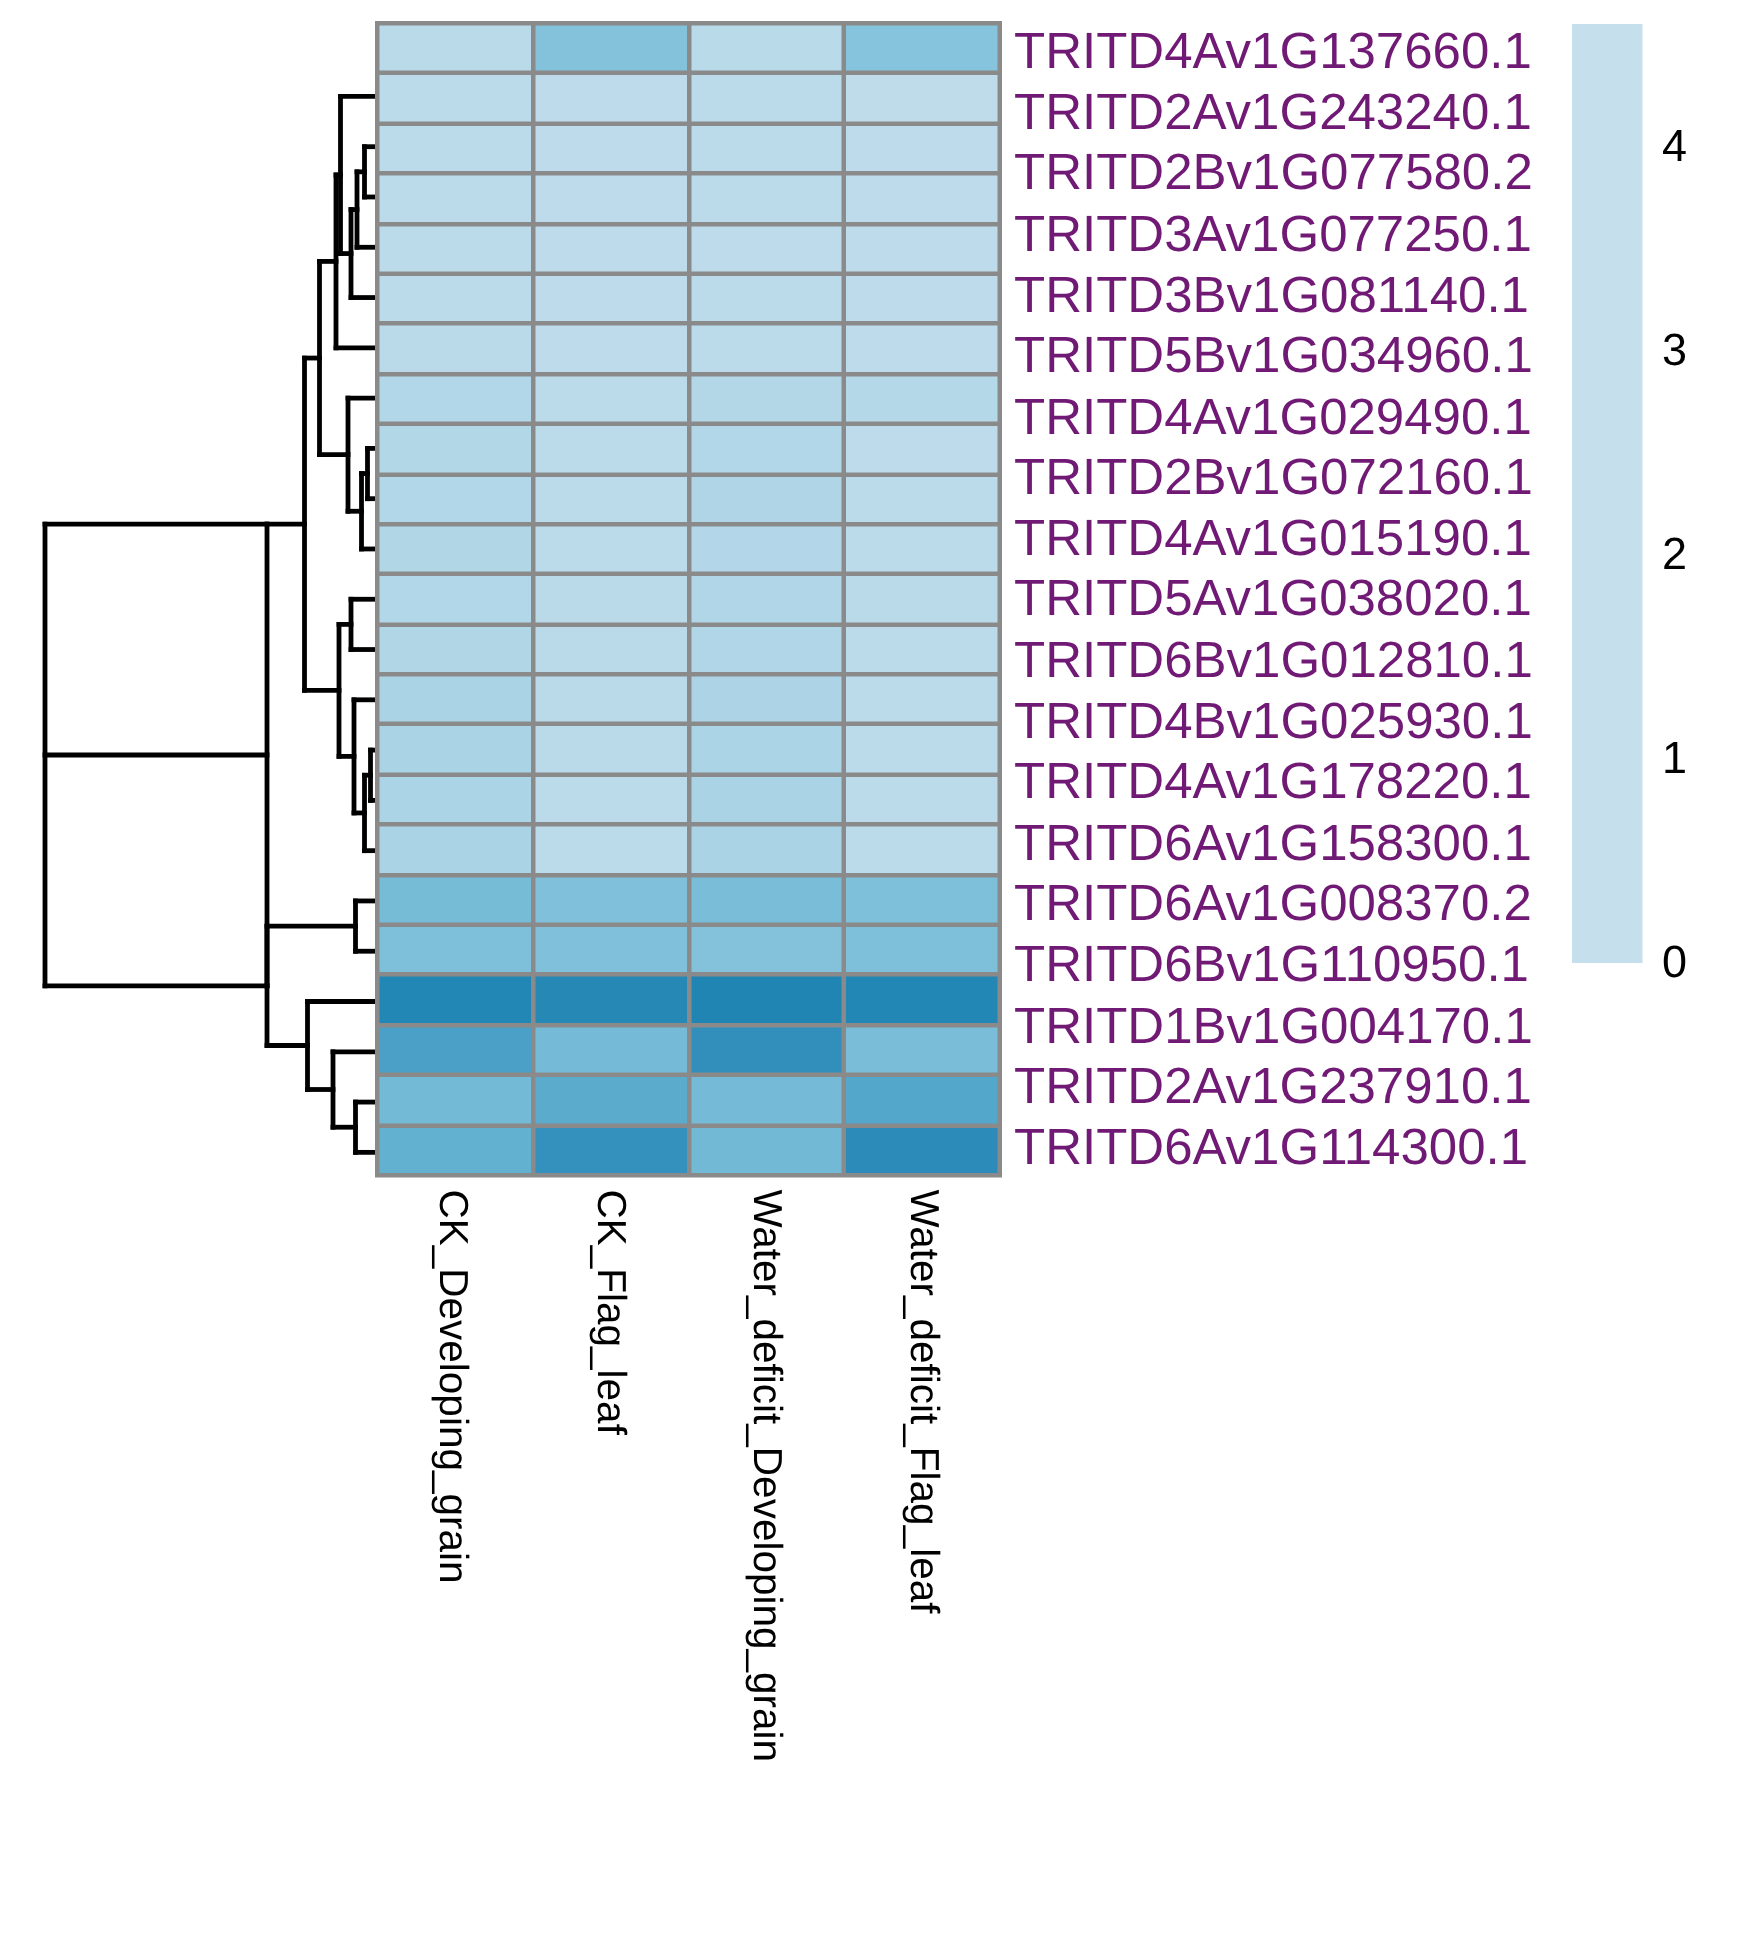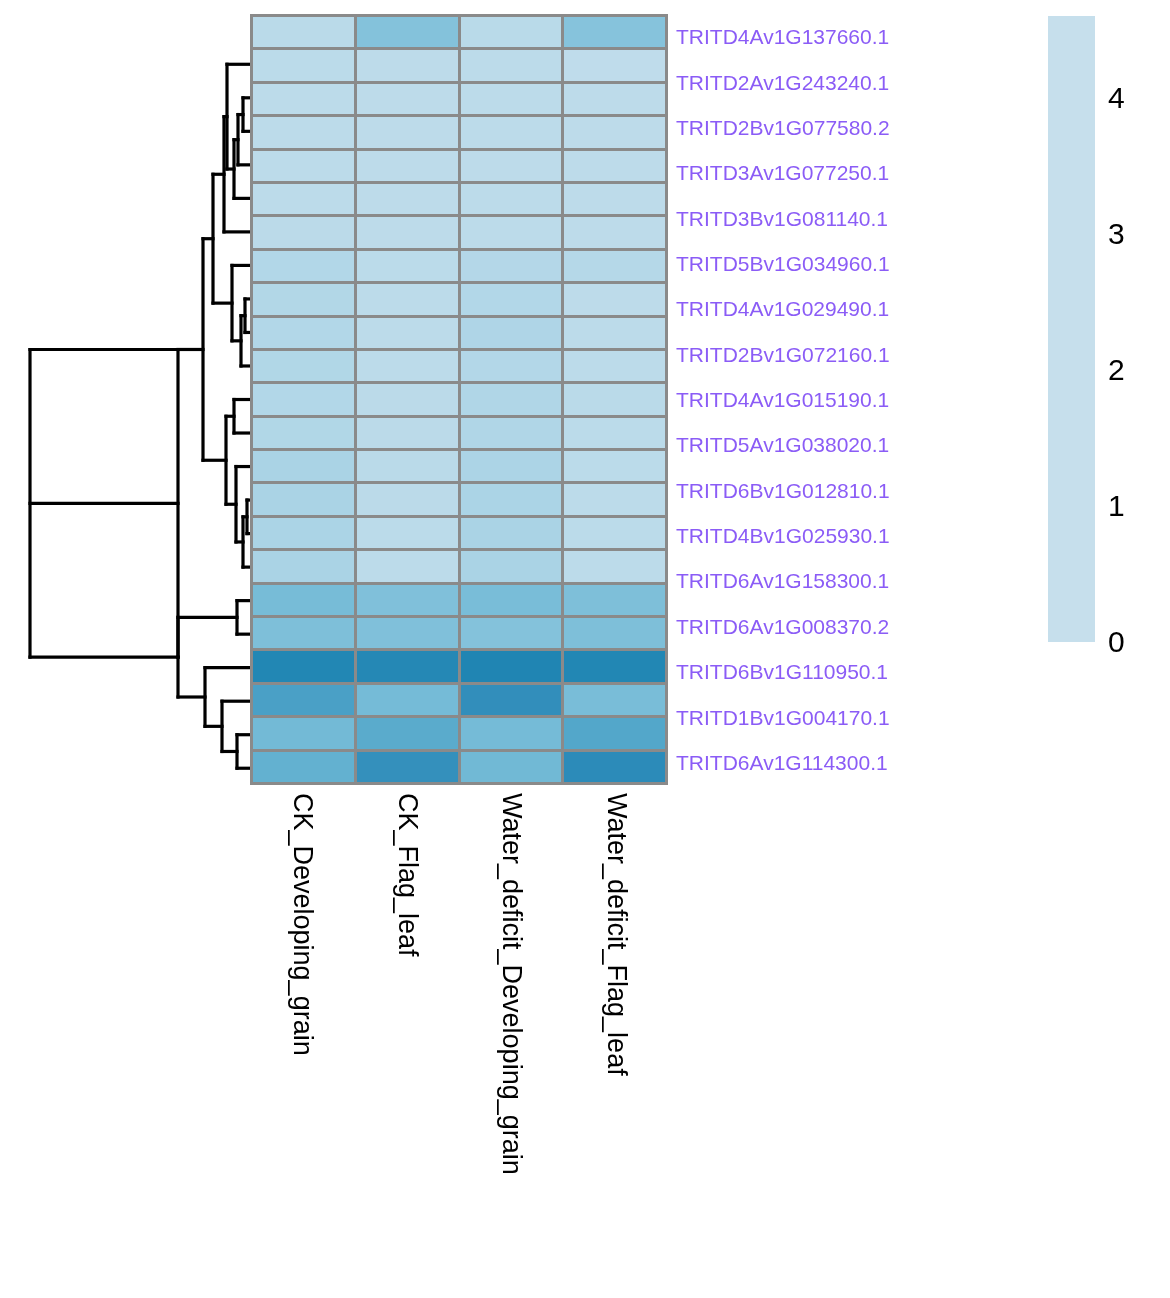--- a/index.html
+++ b/index.html
@@ -29,22 +29,22 @@
   
   #row-labels{
     position:absolute;
     left:676px;top:14px;
     width:380px;height:771px;
     display:flex;flex-direction:column;
   }
   .row-label{
     flex:1 1 0;
     display:flex;align-items:center;
-    font-size:21px;
-    color:#8b5cf6;
+    font-size:34px;
+    color:#701a75;
     white-space:nowrap;
     line-height:1;
   }
 
   
   #col-labels{
     position:absolute;
     left:250px;top:789px;
     width:418px;height:390px;
   }
@@ -264,24 +264,26 @@
       <div class="row-label">TRITD2Bv1G077580.2</div>
       <div class="row-label">TRITD3Av1G077250.1</div>
       <div class="row-label">TRITD3Bv1G081140.1</div>
       <div class="row-label">TRITD5Bv1G034960.1</div>
       <div class="row-label">TRITD4Av1G029490.1</div>
       <div class="row-label">TRITD2Bv1G072160.1</div>
       <div class="row-label">TRITD4Av1G015190.1</div>
       <div class="row-label">TRITD5Av1G038020.1</div>
       <div class="row-label">TRITD6Bv1G012810.1</div>
       <div class="row-label">TRITD4Bv1G025930.1</div>
+      <div class="row-label">TRITD4Av1G178220.1</div>
       <div class="row-label">TRITD6Av1G158300.1</div>
       <div class="row-label">TRITD6Av1G008370.2</div>
       <div class="row-label">TRITD6Bv1G110950.1</div>
       <div class="row-label">TRITD1Bv1G004170.1</div>
+      <div class="row-label">TRITD2Av1G237910.1</div>
       <div class="row-label">TRITD6Av1G114300.1</div>
     </div>
 
   <div id="col-labels">
       <div class="col-label-slot" style="left: 0px;">
         <div class="col-label">CK_Developing_grain</div>
       </div>
       <div class="col-label-slot" style="left: 104.5px;">
         <div class="col-label">CK_Flag_leaf</div>
       </div>

